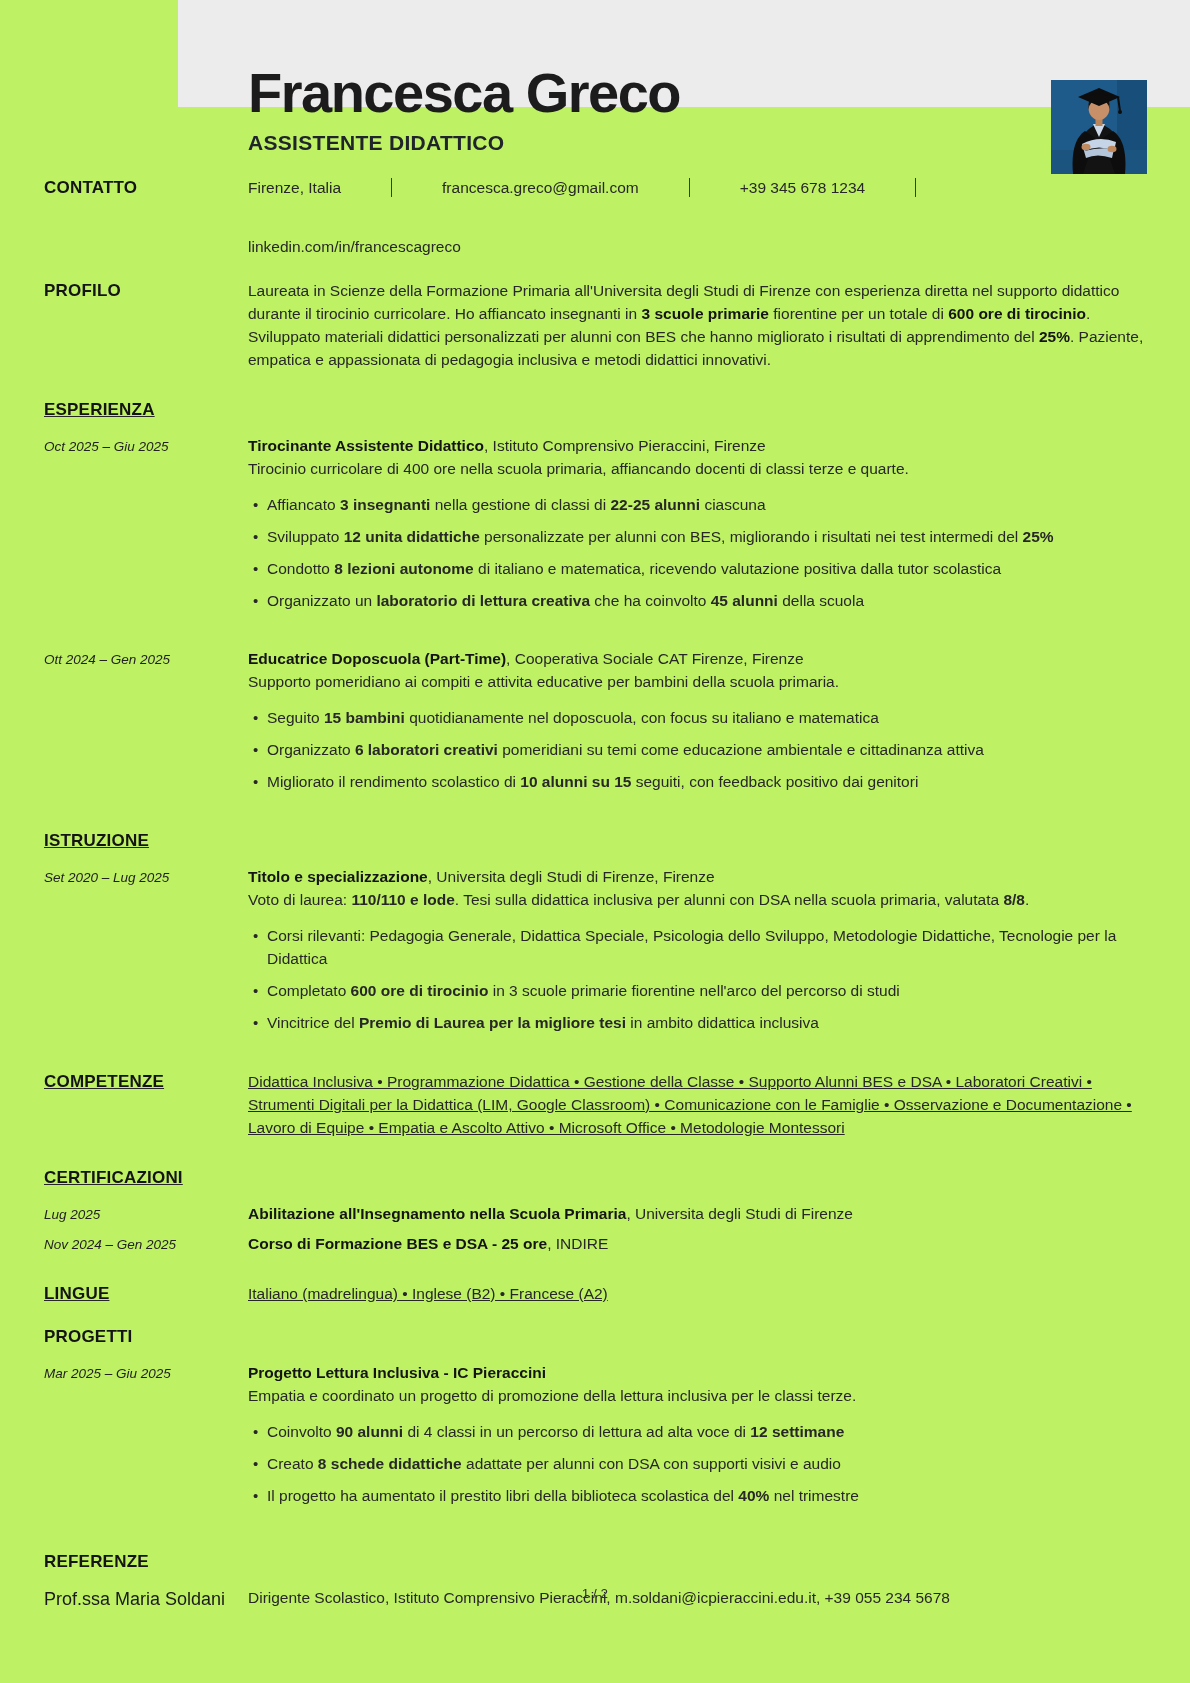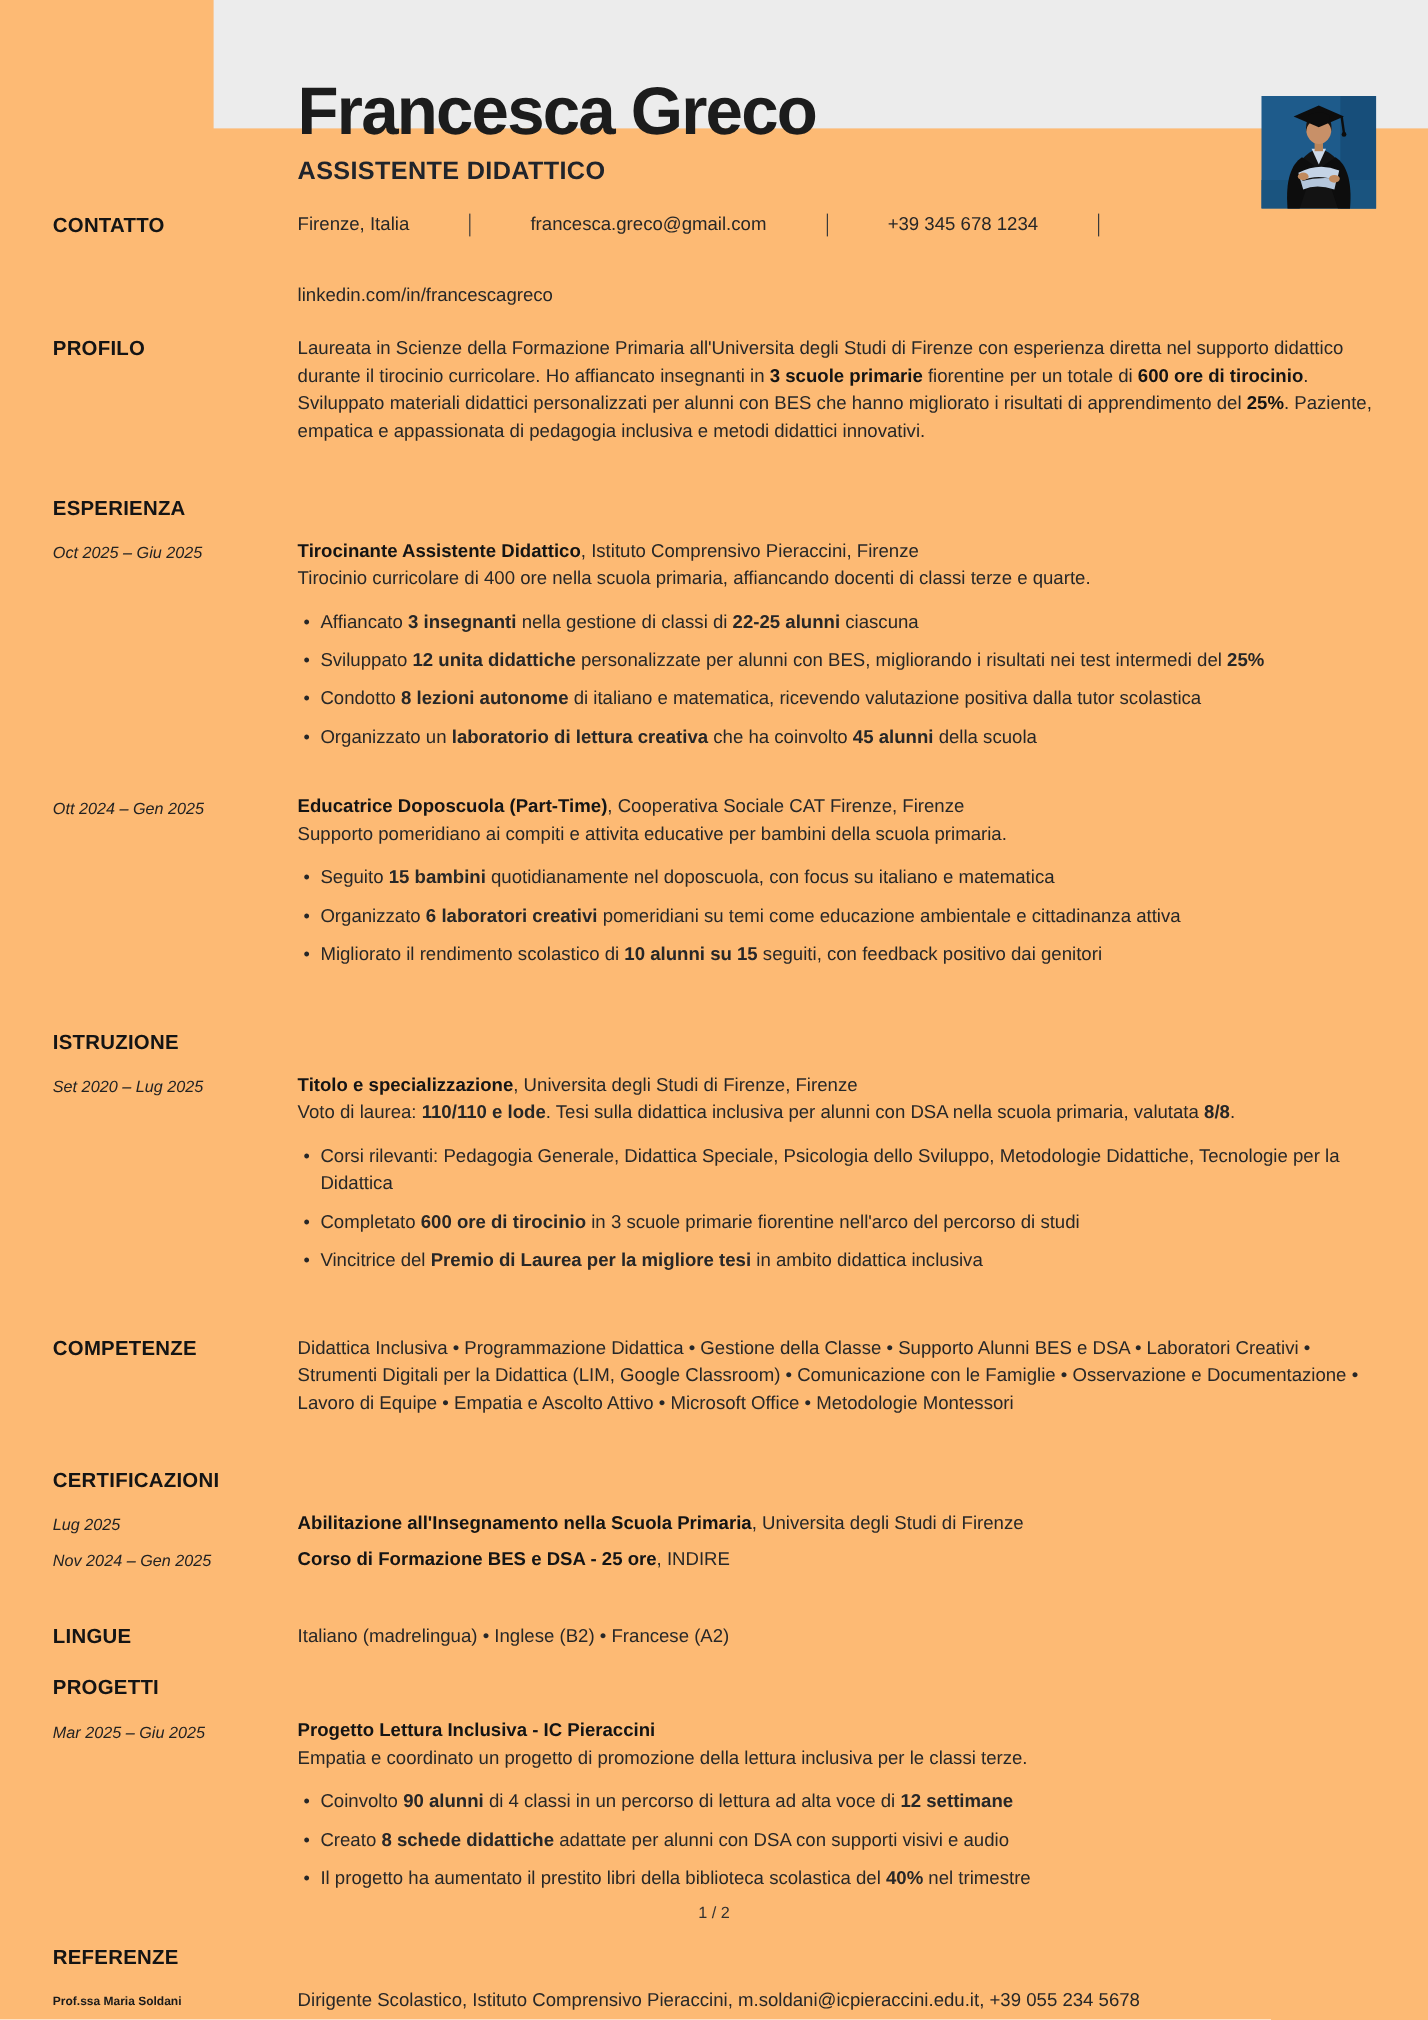--- a/index.html
+++ b/index.html
@@ -1,20 +1,20 @@
 <!DOCTYPE html>
 <html><head>
 <meta charset="utf-8">
 <style>
   * { margin:0; padding:0; box-sizing:border-box; }
   html,body { background:#ffffff; }
   body { font-family:"Liberation Sans","DejaVu Sans",sans-serif; }
   .page {
     position:relative; width:1190px; height:1683px; margin:0 auto;
-    background:#fdba74; overflow:hidden; color:#272727;
+    background:#bef264; overflow:hidden; color:#272727;
   }
   .header-band {
     position:absolute; left:178px; top:0; width:1012px; height:107px;
     background:#ececec;
   }
   .header-text { position:absolute; left:248px; top:62px; }
   .name {
     font-size:56px; font-weight:800; letter-spacing:-1.5px;
     color:#1c1c1c; line-height:1.12; white-space:nowrap;
   }
@@ -52,25 +52,25 @@
   ul.bullets li::before {
     content:"\2022"; position:absolute; left:5px; top:0;
     color:#272727; font-size:15px;
   }
   .contact-row .body { display:flex; align-items:center; flex-wrap:wrap; }
   .contact-sep {
     display:inline-block; width:1px; height:19px; background:#3a3a3a;
     margin:0 14px; vertical-align:middle;
   }
   .profile-row { margin-top:21px; }
-  .mt-sec { margin-top:41px; }
+  .mt-sec { margin-top:27px;text-decoration:underline; }
   .cert-row { margin-bottom:7px; }
   .cert-title { font-size:15.5px; line-height:23px; }
   .ref-name {
-    font-weight:700; font-size:10px; color:#1a1a1a; line-height:18px;
+    font-weight:400; font-size:18px; color:#1a1a1a; line-height:18px;
     padding-top:4px; padding-right:18px;
   }
   .footer {
     position:absolute; left:0; right:0; top:1586px; text-align:center;
     font-size:13.5px; color:#303030;
   }
 </style>
 </head>
 <body>
 

